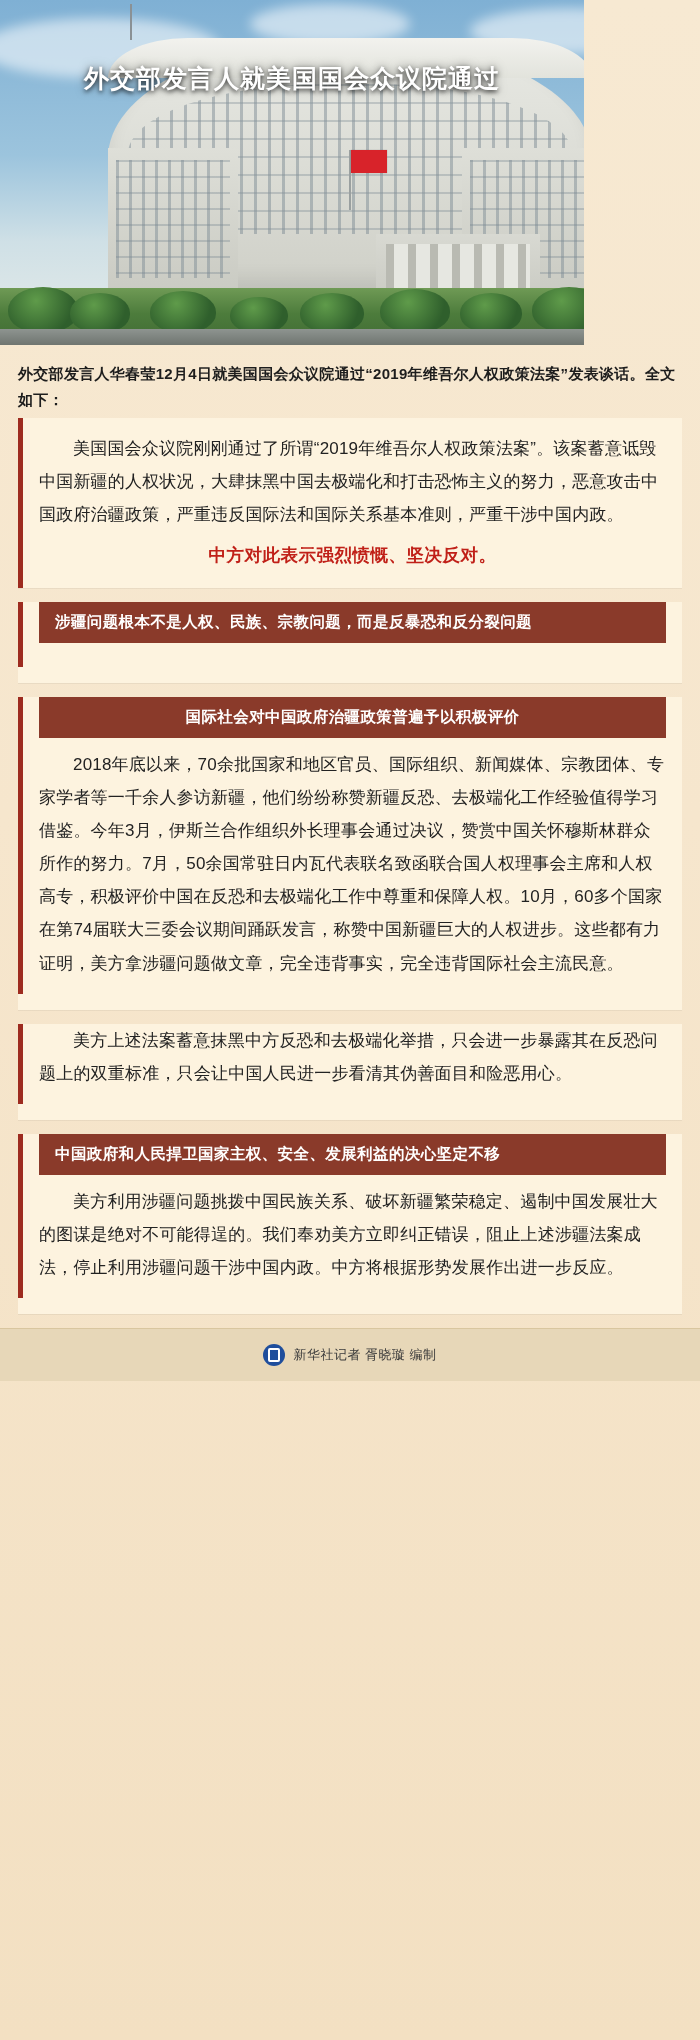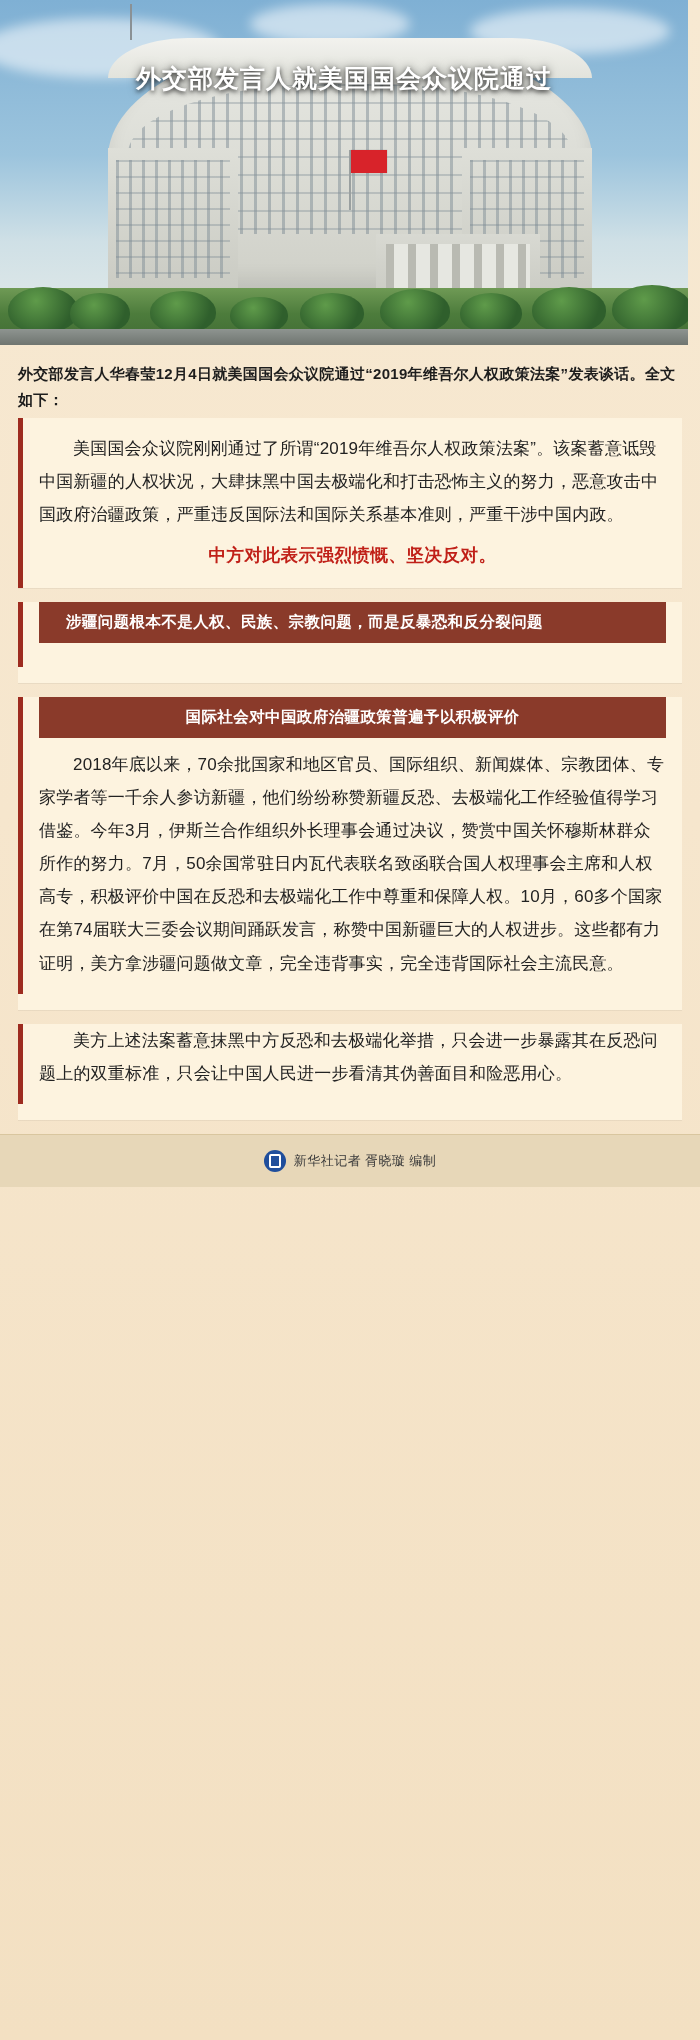--- a/index.html
+++ b/index.html
@@ -13,21 +13,21 @@
     min-height:2040px;
     position:relative;
     background:linear-gradient(180deg,#f7e9d2 0%,#f6e6cd 40%,#f3e0c2 100%);
     box-sizing:border-box;
     overflow:hidden;
   }
 
   
   .hero{
     position:relative;
-    width:688px;
+    width:584px;
     height:345px;
     overflow:hidden;
     background:#8fb6cf;
   }
   .sky{
     position:absolute;inset:0;
     background:linear-gradient(180deg,#7fb0d4 0%,#9cc4dd 45%,#cfe0e6 70%,#e7ece9 100%);
   }
   .cloud{
     position:absolute;
@@ -151,21 +151,21 @@
     text-align:center;
     margin:8px 0 0 0;
     letter-spacing:.5px;
   }
   .banner{
     background:#8a3a2a;
     color:#fff;
     font-weight:bold;
     font-size:15.5px;
     line-height:1.6;
-    padding:8px 27px;
+    padding:8px 16px;
     margin:0 0 6px 0;
     letter-spacing:.4px;
   }
   .banner.center{text-align:center;}
 
   
   .card.with-banner{padding-top:0;padding-left:0;padding-right:0;border-left:none;}
   .card.with-banner .inner{
     border-left:5px solid #9d2b1f;
     padding:0 16px 14px 16px;
@@ -175,21 +175,20 @@
   
   .footer{
     margin-top:6px;
     height:52px;
     background:#e7d7b8;
     display:flex;
     align-items:center;
     justify-content:center;
     gap:8px;
     border-top:1px solid #d9c69f;
-    font-family:Liberation Serif, serif;
   }
   .xh-logo{
     width:22px;height:22px;border-radius:50%;
     background:#1f4e9c;
     position:relative;
     flex:0 0 auto;
   }
   .xh-logo:after{
     content:"";position:absolute;left:5px;top:4px;width:12px;height:14px;
     border:2px solid #fff;border-radius:2px;box-sizing:border-box;
@@ -258,19 +257,25 @@
       <p class="para">2018年底以来，70余批国家和地区官员、国际组织、新闻媒体、宗教团体、专家学者等一千余人参访新疆，他们纷纷称赞新疆反恐、去极端化工作经验值得学习借鉴。今年3月，伊斯兰合作组织外长理事会通过决议，赞赏中国关怀穆斯林群众所作的努力。7月，50余国常驻日内瓦代表联名致函联合国人权理事会主席和人权高专，积极评价中国在反恐和去极端化工作中尊重和保障人权。10月，60多个国家在第74届联大三委会议期间踊跃发言，称赞中国新疆巨大的人权进步。这些都有力证明，美方拿涉疆问题做文章，完全违背事实，完全违背国际社会主流民意。</p>
     </div>
   </div>
 
   <div class="card with-banner">
     <div class="inner">
       <p class="para">美方上述法案蓄意抹黑中方反恐和去极端化举措，只会进一步暴露其在反恐问题上的双重标准，只会让中国人民进一步看清其伪善面目和险恶用心。</p>
     </div>
   </div>
 
+  <div class="card with-banner">
+    <div class="inner">
+      <div class="banner">中国政府和人民捍卫国家主权、安全、发展利益的决心坚定不移</div>
+      <p class="para">美方利用涉疆问题挑拨中国民族关系、破坏新疆繁荣稳定、遏制中国发展壮大的图谋是绝对不可能得逞的。我们奉劝美方立即纠正错误，阻止上述涉疆法案成法，停止利用涉疆问题干涉中国内政。中方将根据形势发展作出进一步反应。</p>
+    </div>
+  </div>
 
   <div class="footer">
     <div class="xh-logo"></div>
     <div class="footer-text">新华社记者 胥晓璇 编制</div>
   </div>
 
 </div>
 
 </body></html>

